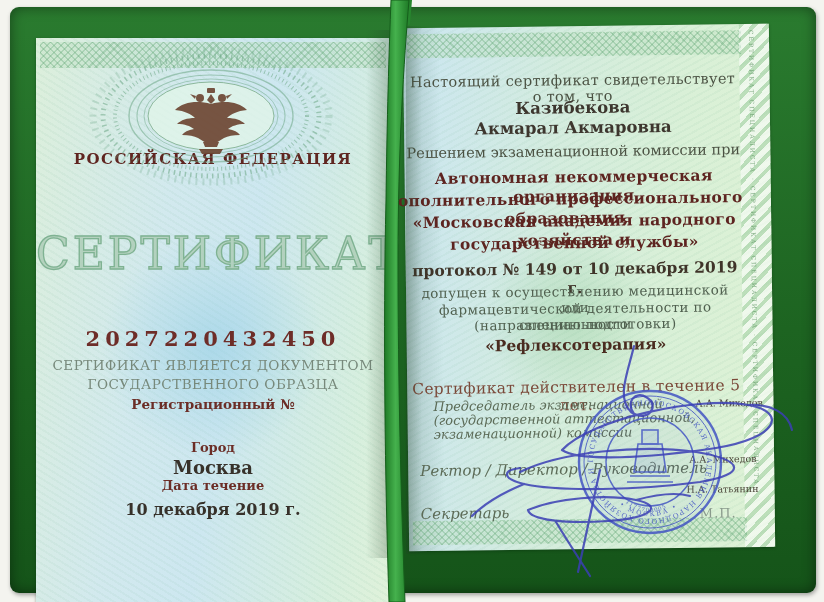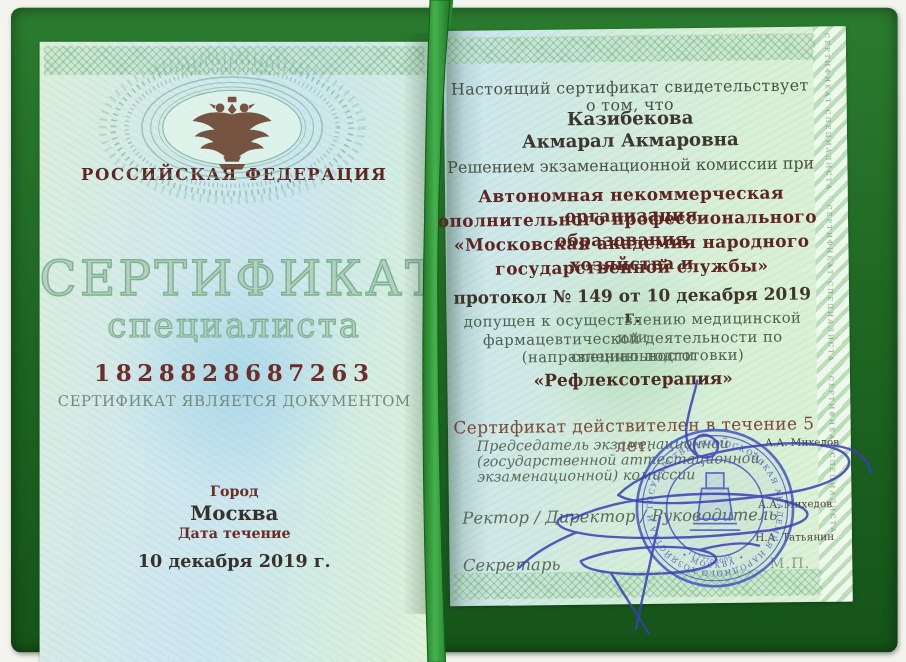--- a/index.html
+++ b/index.html
@@ -94,23 +94,24 @@
 <div id="scene">
 
   <div class="cover"></div>
 
   <div class="page page-left">
     <div class="band top"></div>
     <div class="band bottom"></div>
 
     <div class="ctr lp-country">РОССИЙСКАЯ ФЕДЕРАЦИЯ</div>
     <div class="ctr lp-title">СЕРТИФИКАТ</div>
-    <div class="ctr lp-subtitle">специалиста</div>
-    <div class="ctr lp-number">1828828687263</div>
+    <div class="ctr lp-number">2027220432450</div>
     <div class="ctr lp-st1">СЕРТИФИКАТ ЯВЛЯЕТСЯ ДОКУМЕНТОМ</div>
+    <div class="ctr lp-st2">ГОСУДАРСТВЕННОГО ОБРАЗЦА</div>
+    <div class="ctr lp-reg-label">Регистрационный №</div>
     <div class="ctr lp-city-label">Город</div>
     <div class="ctr lp-city">Москва</div>
     <div class="ctr lp-date-label">Дата течение</div>
     <div class="ctr lp-date">10 декабря 2019 г.</div>
   </div>
 
   <svg id="rosette" class="abs" width="250" height="150" viewBox="0 0 250 150">
     <g fill="none" stroke="#6ea887" opacity=".55">
       <ellipse cx="125" cy="72" rx="118" ry="66" stroke-width="7" stroke-dasharray="2 5" opacity=".5"></ellipse>
       <ellipse cx="125" cy="72" rx="108" ry="60" stroke-width="5" stroke-dasharray="1.5 4"></ellipse>

